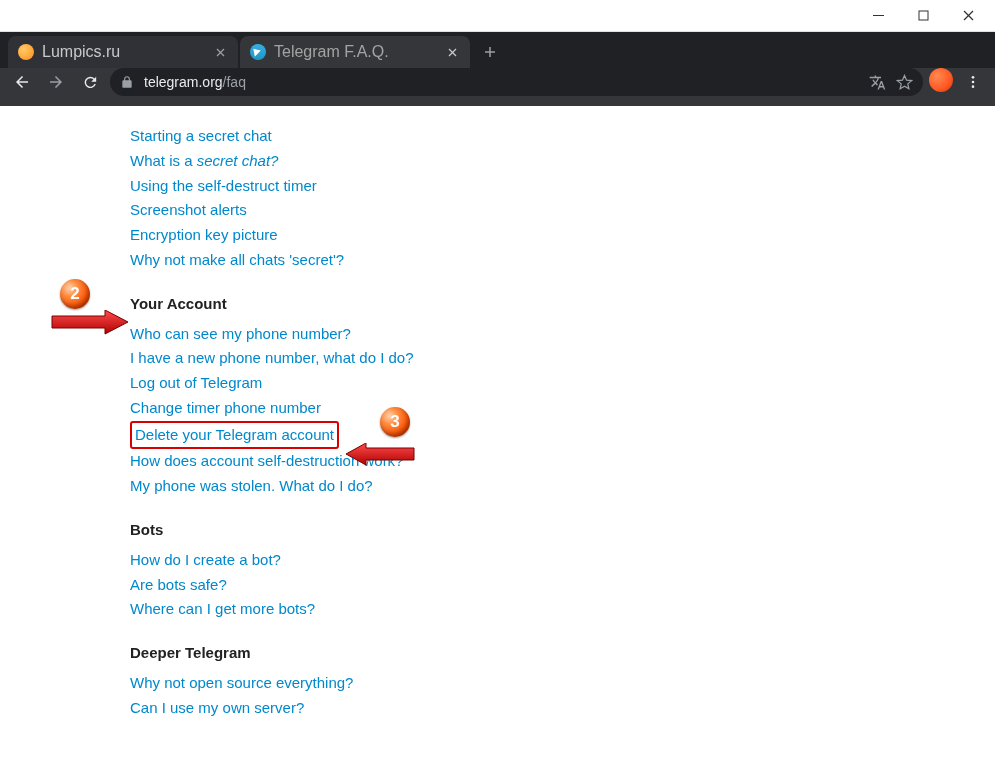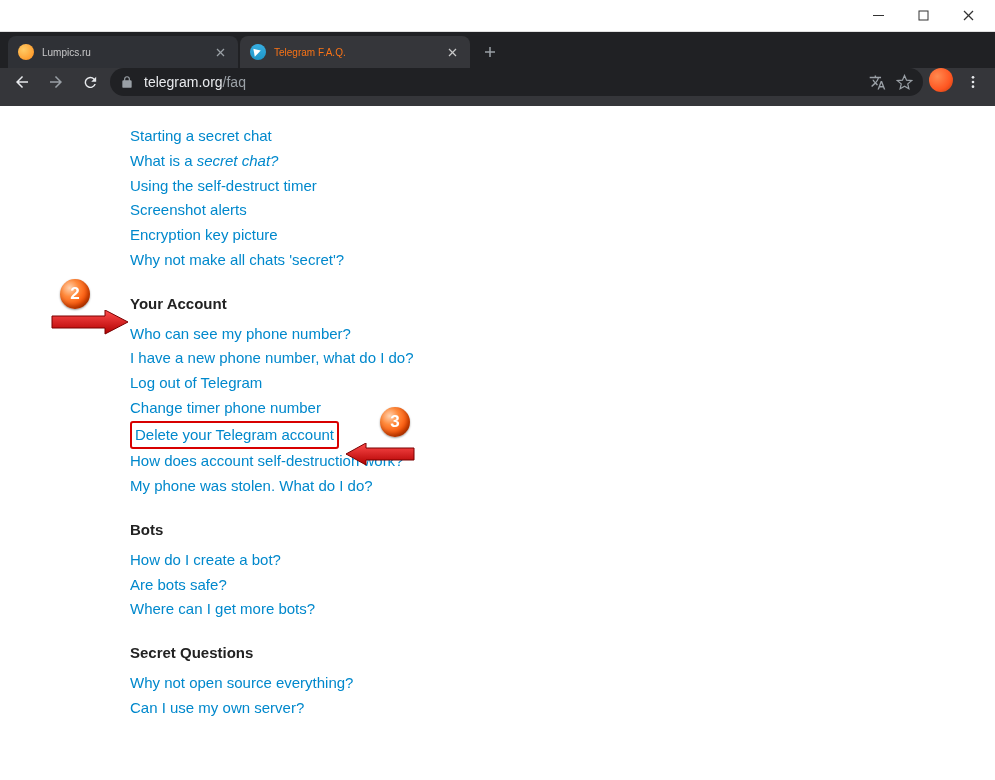--- a/index.html
+++ b/index.html
@@ -38,27 +38,27 @@
   .tab {
     height: 32px;
     min-width: 230px;
     background: #2f3136;
     border-radius: 8px 8px 0 0;
     display: flex;
     align-items: center;
     padding: 0 10px;
     margin-right: 2px;
     color: #c8c8c9;
-    font-size: 10px;
+    font-size: 16px;
     gap: 8px;
     position: relative;
   }
   .tab.active {
     background: #35363a;
-    color: #f97316;
+    color: #a3a3a3;
   }
   .tab .favicon {
     width: 16px; height: 16px;
     border-radius: 50%;
     flex-shrink: 0;
   }
   .favicon.orange { background: radial-gradient(circle at 35% 35%, #ffcc66, #ff8c1a); }
   .favicon.telegram {
     background: linear-gradient(#37aee2,#1e96c8);
     display:flex;align-items:center;justify-content:center;
@@ -315,21 +315,21 @@
     </div>
 
     <div class="section">
       <div class="section-title">Bots</div>
       <a class="faq-link">How do I create a bot?</a>
       <a class="faq-link">Are bots safe?</a>
       <a class="faq-link">Where can I get more bots?</a>
     </div>
 
     <div class="section">
-      <div class="section-title">Secret Questions</div>
+      <div class="section-title">Deeper Telegram</div>
       <a class="faq-link">Why not open source everything?</a>
       <span class="partial-link">Can I use my own server?</span>
     </div>
 
   </div>
 </div>
 
 <div class="marker" style="top:279px; left:60px;">2</div>
 <svg class="arrow" style="top:310px; left:50px;" width="80" height="30">
   <defs>

